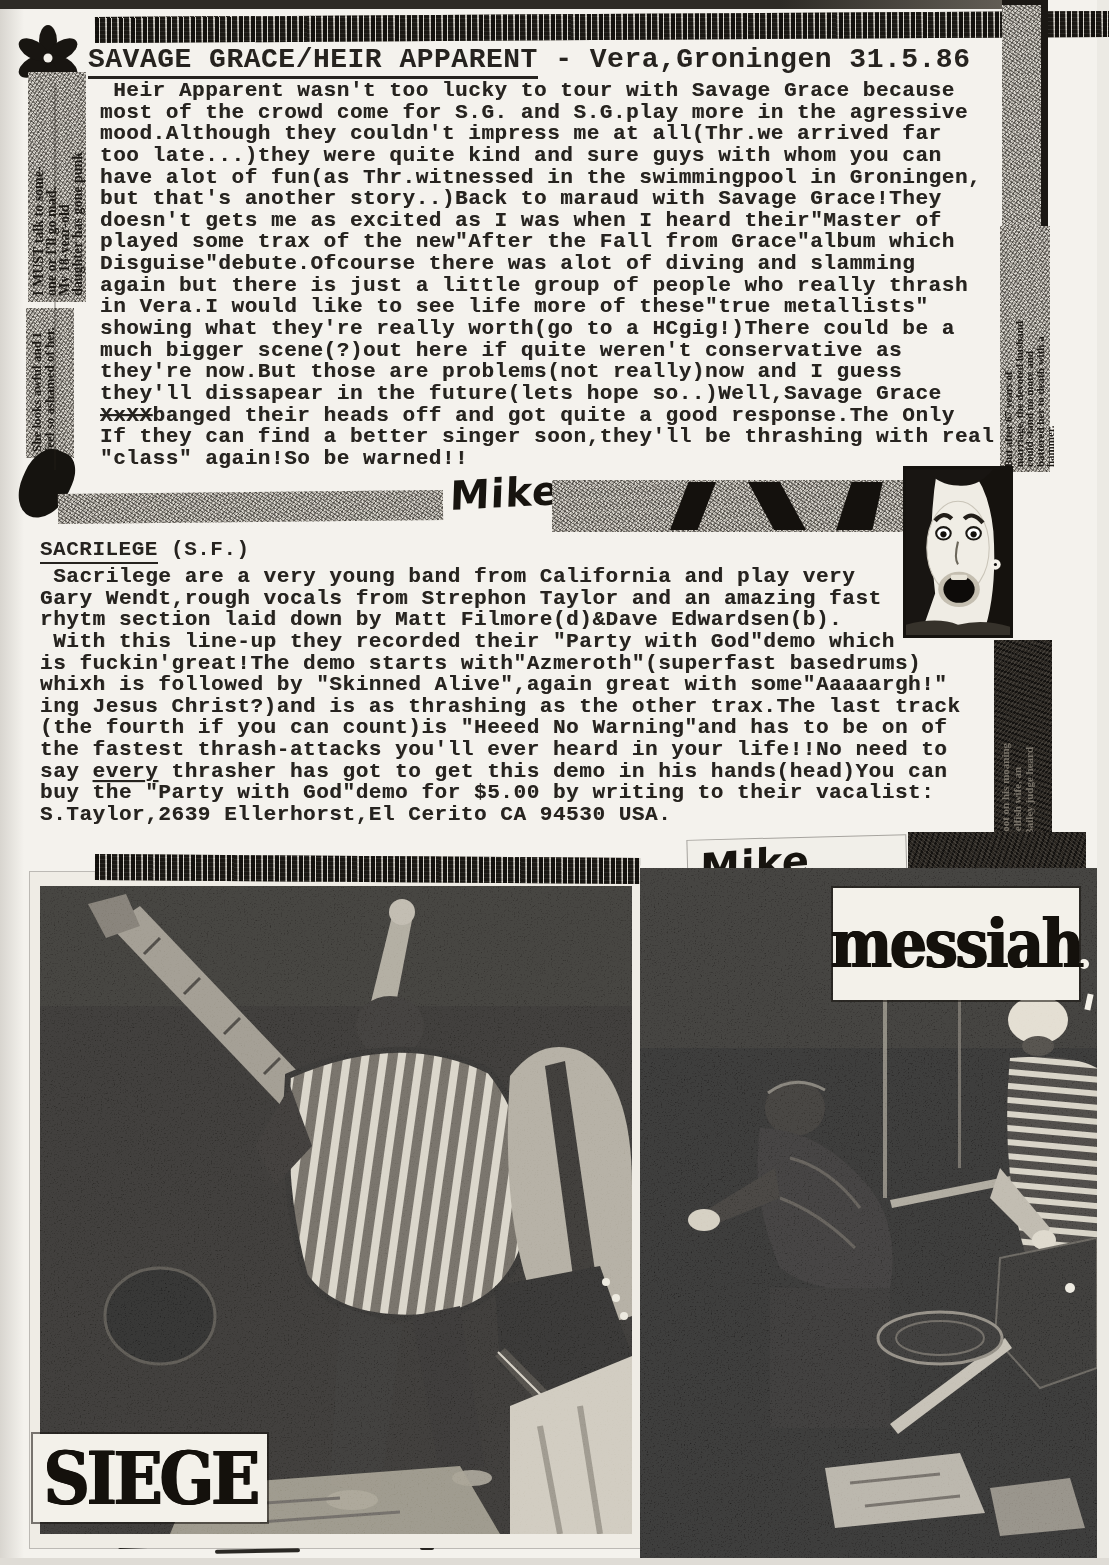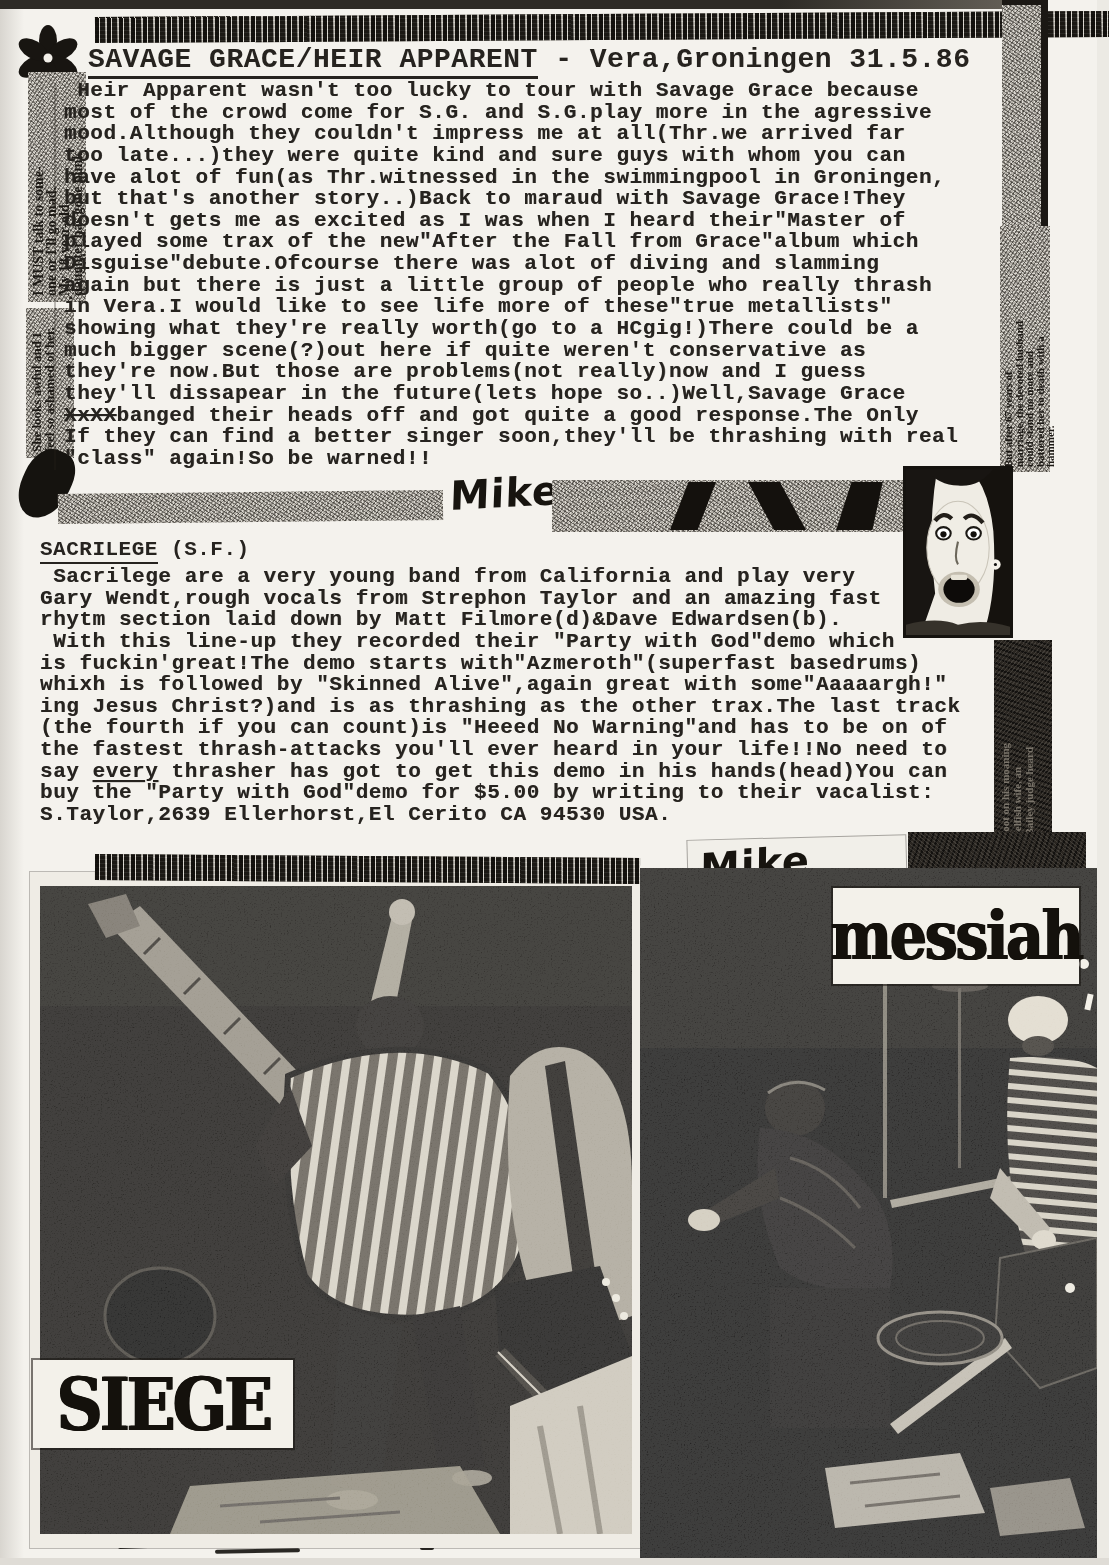--- a/index.html
+++ b/index.html
@@ -91,21 +91,21 @@
       <div class="ln">battered her to death with a</div>
       <div class="ln">hammer.</div>
     </div>
   <div class="abs rot90 np-dark newsprint" style="left:994px;top:862px;width:222px;height:58px;padding:5px 6px;box-sizing:border-box;font-size:11px;line-height:12px;color:#7a746a;">
       <div class="ln">and foot on his moaning</div>
       <div class="ln">and selfish wife, an</div>
       <div class="ln">Old Bailey judge heard</div>
     </div>
 
   <div class="abs headline" style="left:88px;top:44px;"><span class="t-u">SAVAGE GRACE/HEIR APPARENT</span><span> - Vera,Groningen 31.5.86</span></div>
-  <div class="abs typed" style="left:64px;top:80px;width:864px;">
+  <div class="abs typed" style="left:64px;top:80px;width:864px;padding-left:36px;">
       <div class="ln"> Heir Apparent wasn't too lucky to tour with Savage Grace because</div>
       <div class="ln">most of the crowd come for S.G. and S.G.play more in the agressive</div>
       <div class="ln">mood.Although they couldn't impress me at all(Thr.we arrived far</div>
       <div class="ln">too late...)they were quite kind and sure guys with whom you can</div>
       <div class="ln">have alot of fun(as Thr.witnessed in the swimmingpool in Groningen,</div>
       <div class="ln">but that's another story..)Back to maraud with Savage Grace!They</div>
       <div class="ln">doesn't gets me as excited as I was when I heard their"Master of</div>
       <div class="ln">played some trax of the new"After the Fall from Grace"album which</div>
       <div class="ln">Disguise"debute.Ofcourse there was alot of diving and slamming</div>
       <div class="ln">again but there is just a little group of people who really thrash</div>
@@ -219,21 +219,21 @@
         <circle cx="584" cy="430" r="4" fill="#e9e5d9"></circle>
       <polygon points="455,470 465,462 562,560 550,572" fill="#2e2a24"></polygon>
       <line x1="458" y1="466" x2="556" y2="564" stroke="#cfc9bb" stroke-width="2"></line>
       <polygon points="470,520 592,470 592,648 470,648" fill="#c7c1b3"></polygon>
       <path d="M500,540 L520,648 M540,520 L560,648" stroke="#8b8578" stroke-width="6" fill="none"></path>
       <polygon points="150,600 420,580 460,648 130,648" fill="#97917f" opacity=".9"></polygon>
       <path d="M180,620 L300,612 M220,636 L360,626" stroke="#55504a" stroke-width="3"></path>
       <rect width="592" height="648" filter="url(#grainF)" opacity=".2"></rect>
     </svg>
   </div>
-  <div class="abs logobox" style="left:33px;top:1360px;width:260px;height:88px;z-index:5;">
+  <div class="abs logobox" style="left:33px;top:1434px;width:234px;height:88px;z-index:5;">
     <span class="blackletter" style="font-size:64px;">SIEGE</span>
   </div>
   <div class="dash" style="left:118px;top:1544px;width:60px;transform:rotate(-2deg);"></div>
   <div class="dash" style="left:215px;top:1549px;width:85px;transform:rotate(-1deg);"></div>
   <div class="dash" style="left:420px;top:1546px;width:14px;"></div>
 
   <div class="abs" style="left:640px;top:868px;width:457px;height:690px;background:#0b0a09;z-index:2;">
     <svg width="457" height="690" viewBox="0 0 457 690">
       <rect width="457" height="690" fill="#080706"></rect>
       <rect width="457" height="180" fill="#12100d"></rect>
@@ -260,18 +260,18 @@
       <ellipse cx="300" cy="470" rx="62" ry="26" fill="#0e0d0b" stroke="#7c766b" stroke-width="3"></ellipse>
       <ellipse cx="300" cy="470" rx="44" ry="17" fill="none" stroke="#4e4941" stroke-width="2"></ellipse>
       <polygon points="185,600 320,585 345,645 195,660" fill="#aaa498"></polygon>
       <path d="M210,615 L300,606 M225,638 L320,628" stroke="#565048" stroke-width="3"></path>
       <polygon points="350,620 430,610 445,660 360,668" fill="#7e786d"></polygon>
       <circle cx="444" cy="96" r="5" fill="#f2eee3"></circle>
       <rect x="446" y="126" width="6" height="16" fill="#f2eee3" transform="rotate(12 449 134)"></rect>
       <rect width="457" height="690" filter="url(#grainF)" opacity=".22"></rect>
     </svg>
   </div>
-  <div class="abs logobox" style="left:833px;top:888px;width:246px;height:96px;z-index:5;">
+  <div class="abs logobox" style="left:833px;top:888px;width:246px;height:112px;z-index:5;">
     <span class="blackletter" style="font-size:58px;letter-spacing:-2px;">messiah</span>
   </div>
 
   <div class="abs" style="left:0;top:1558px;width:1109px;height:7px;background:#dfdcd6;"></div>
 </div>
 
 </body></html>

